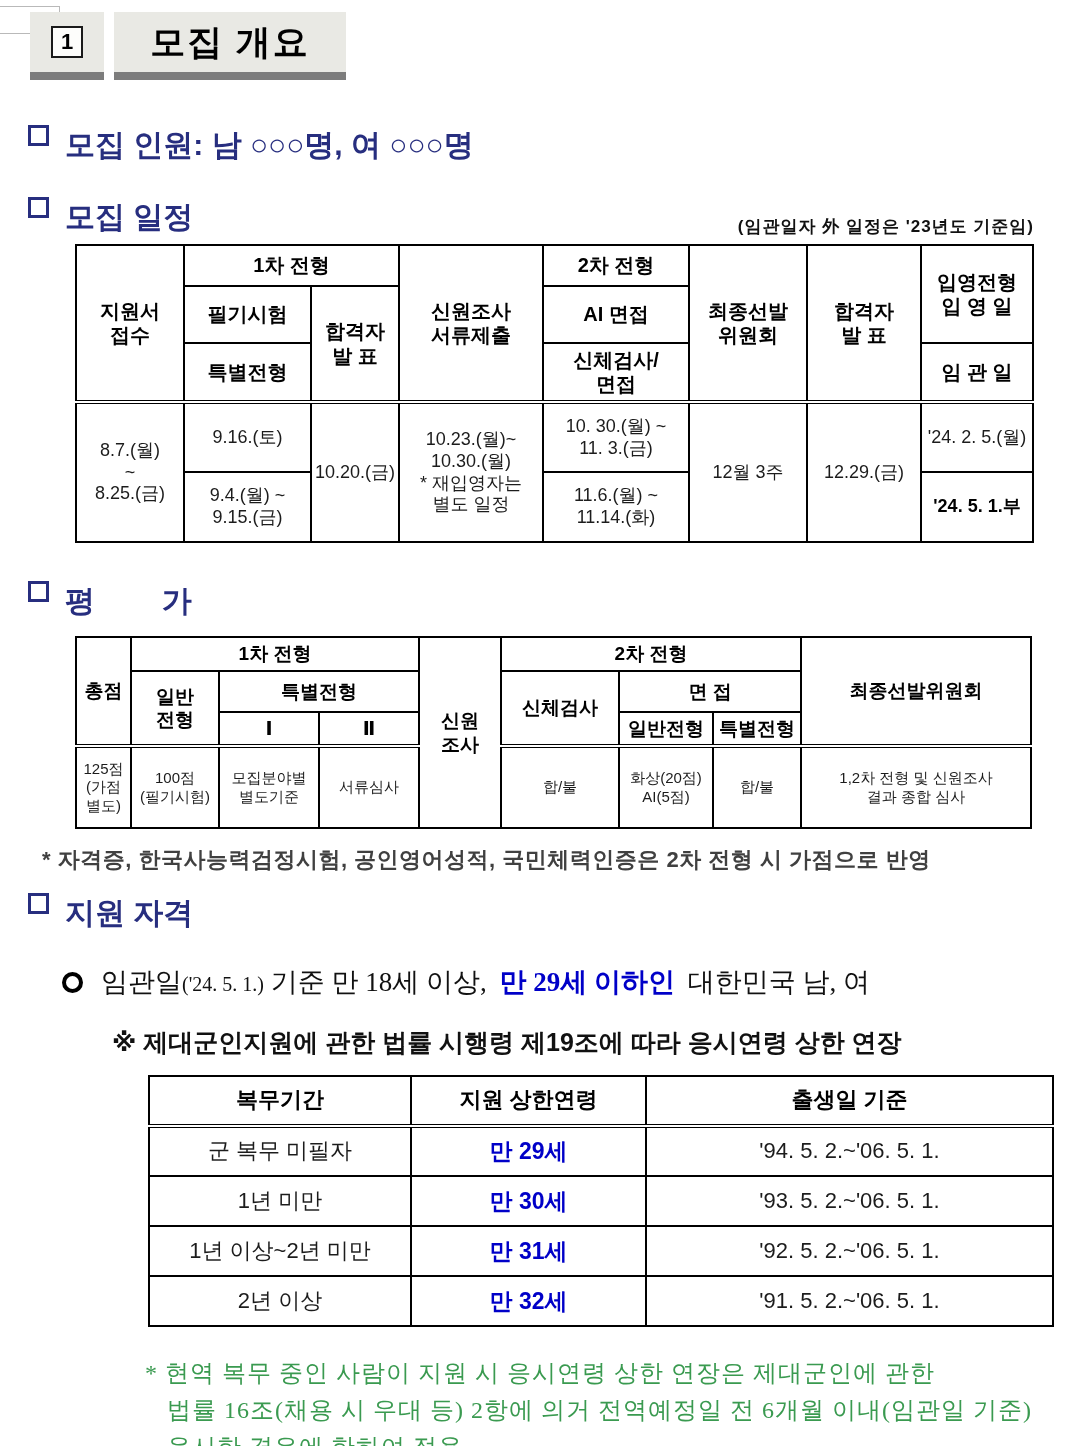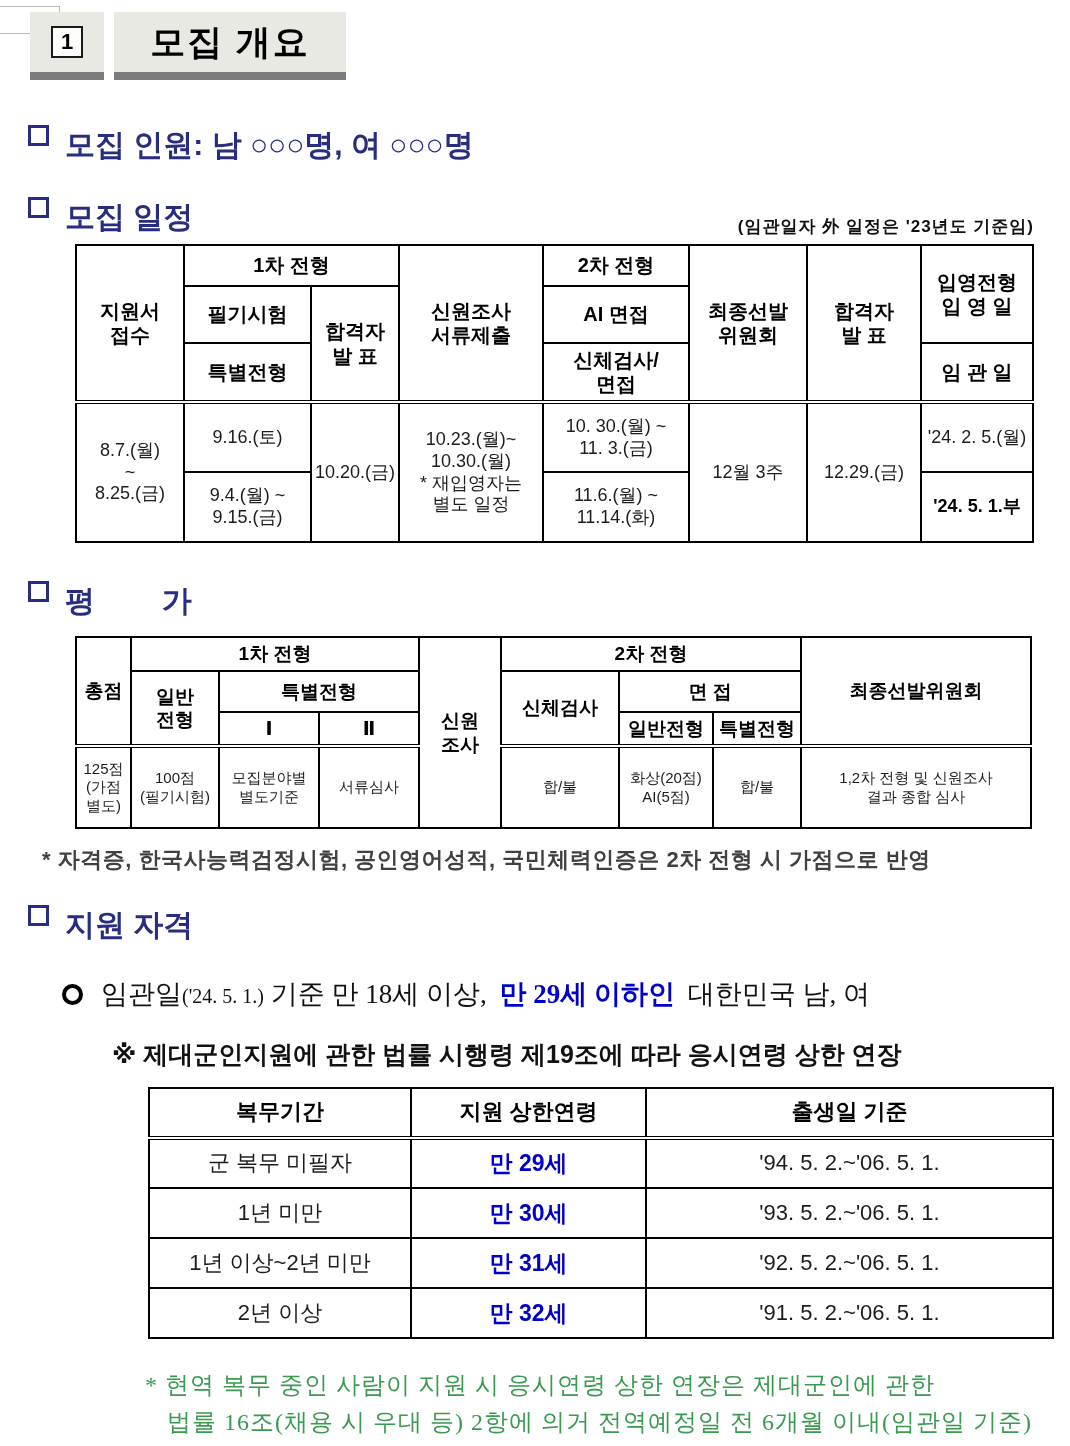--- a/index.html
+++ b/index.html
@@ -213,21 +213,21 @@
 AI(5점)</td>
     <td class="body dbl">합/불</td>
     <td class="body dbl">1,2차 전형 및 신원조사
 결과 종합 심사</td>
   </tr>
 </tbody>
   </table>
 
 <div class="blue-note">* 자격증, 한국사능력검정시험, 공인영어성적, 국민체력인증은 2차 전형 시 가점으로 반영</div>
 
-<div class="hline" style="margin-top:30px">
+<div class="hline" style="margin-top:18px">
   <span class="sq"></span>
   <span>지원 자격</span>
 </div>
 
 <div class="qual-line">
   <span class="circ"></span>
   <span>
     <span>임관일</span><span class="qual-date">('24. 5. 1.)</span><span> 기준 만 18세 이상, </span><span class="qual-bold">만 29세 이하인</span><span> 대한민국 남, 여</span>
   </span>
 </div>

